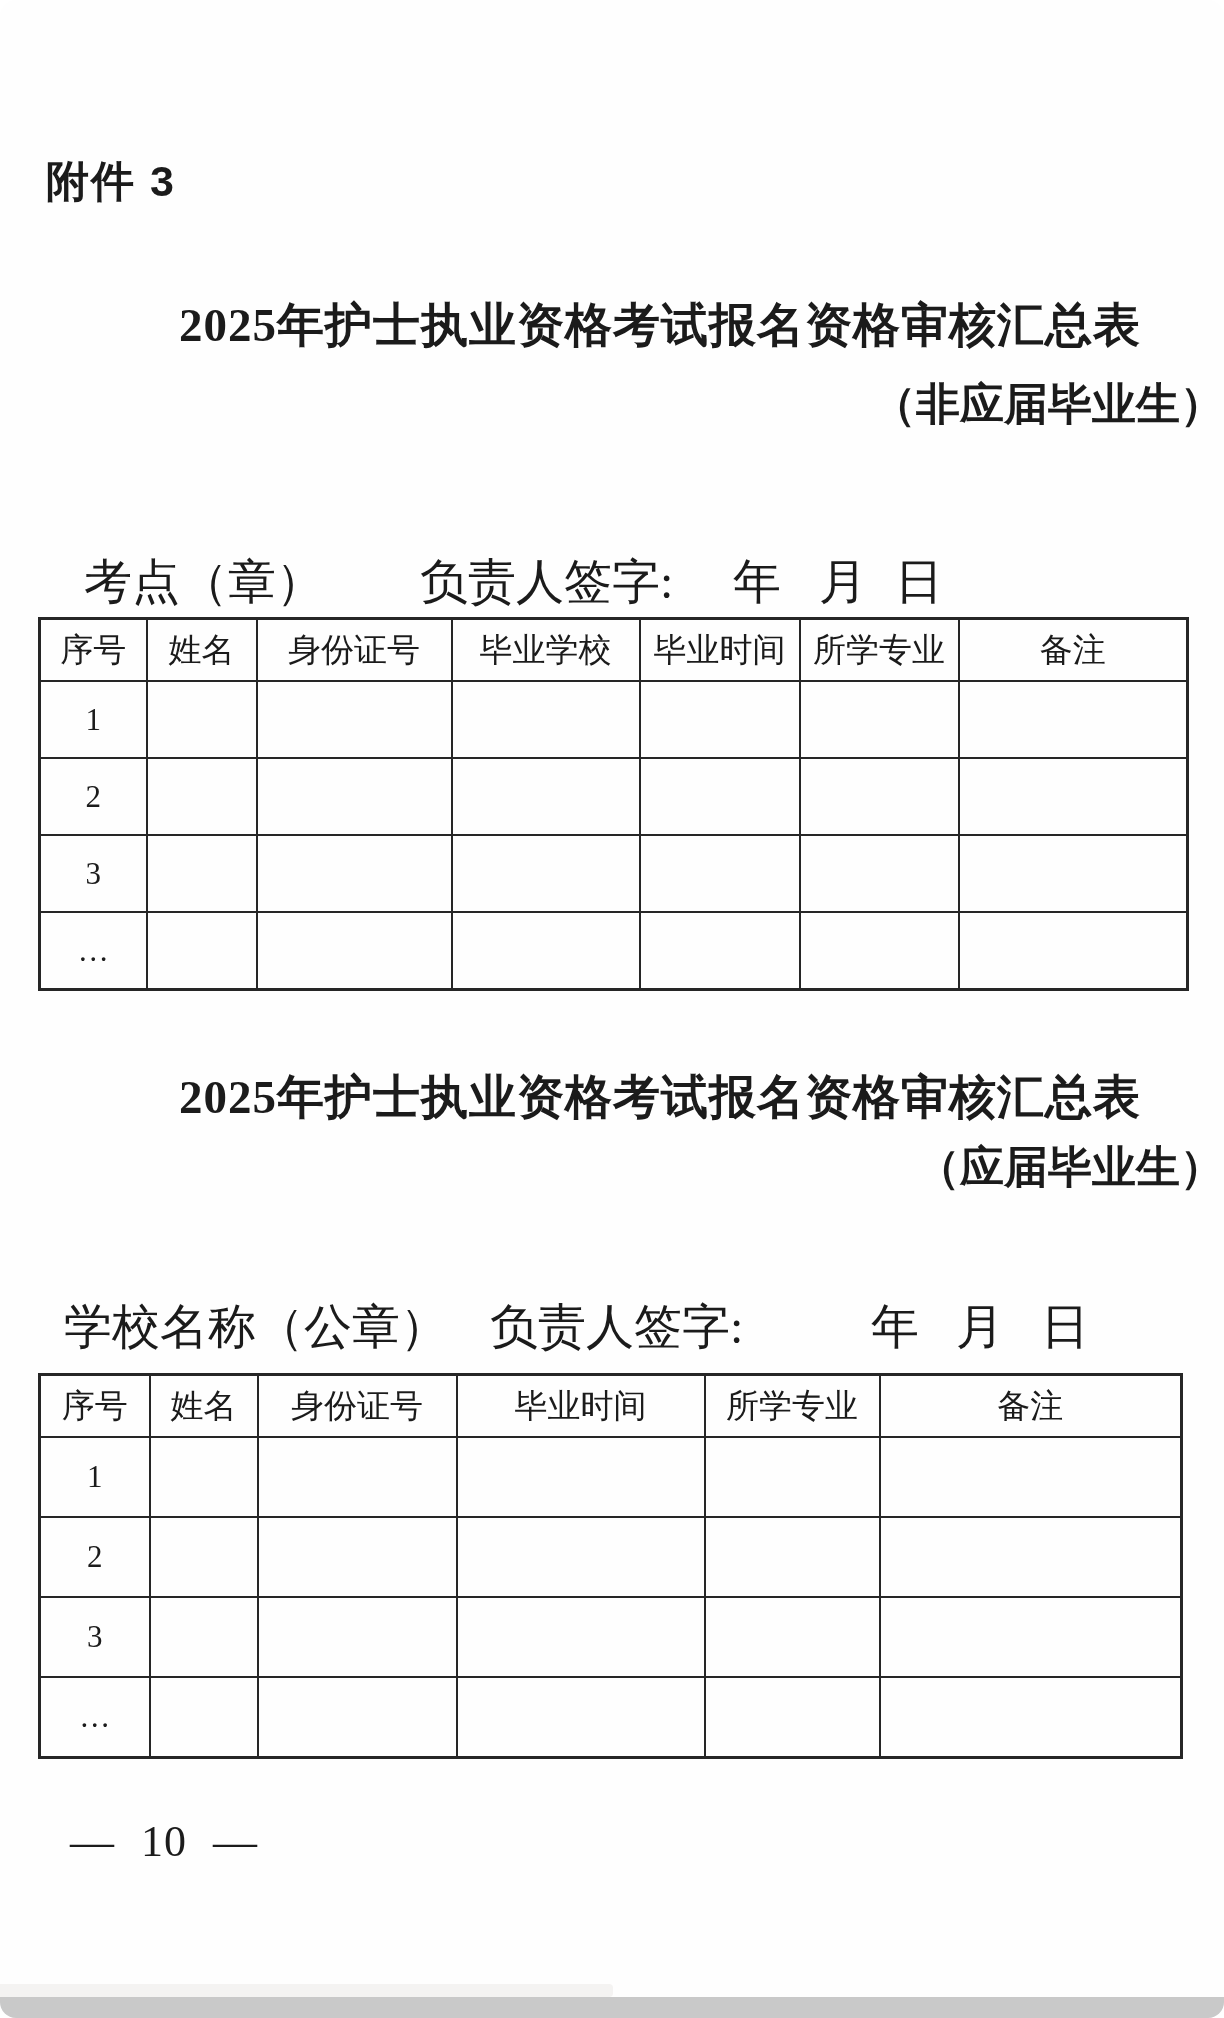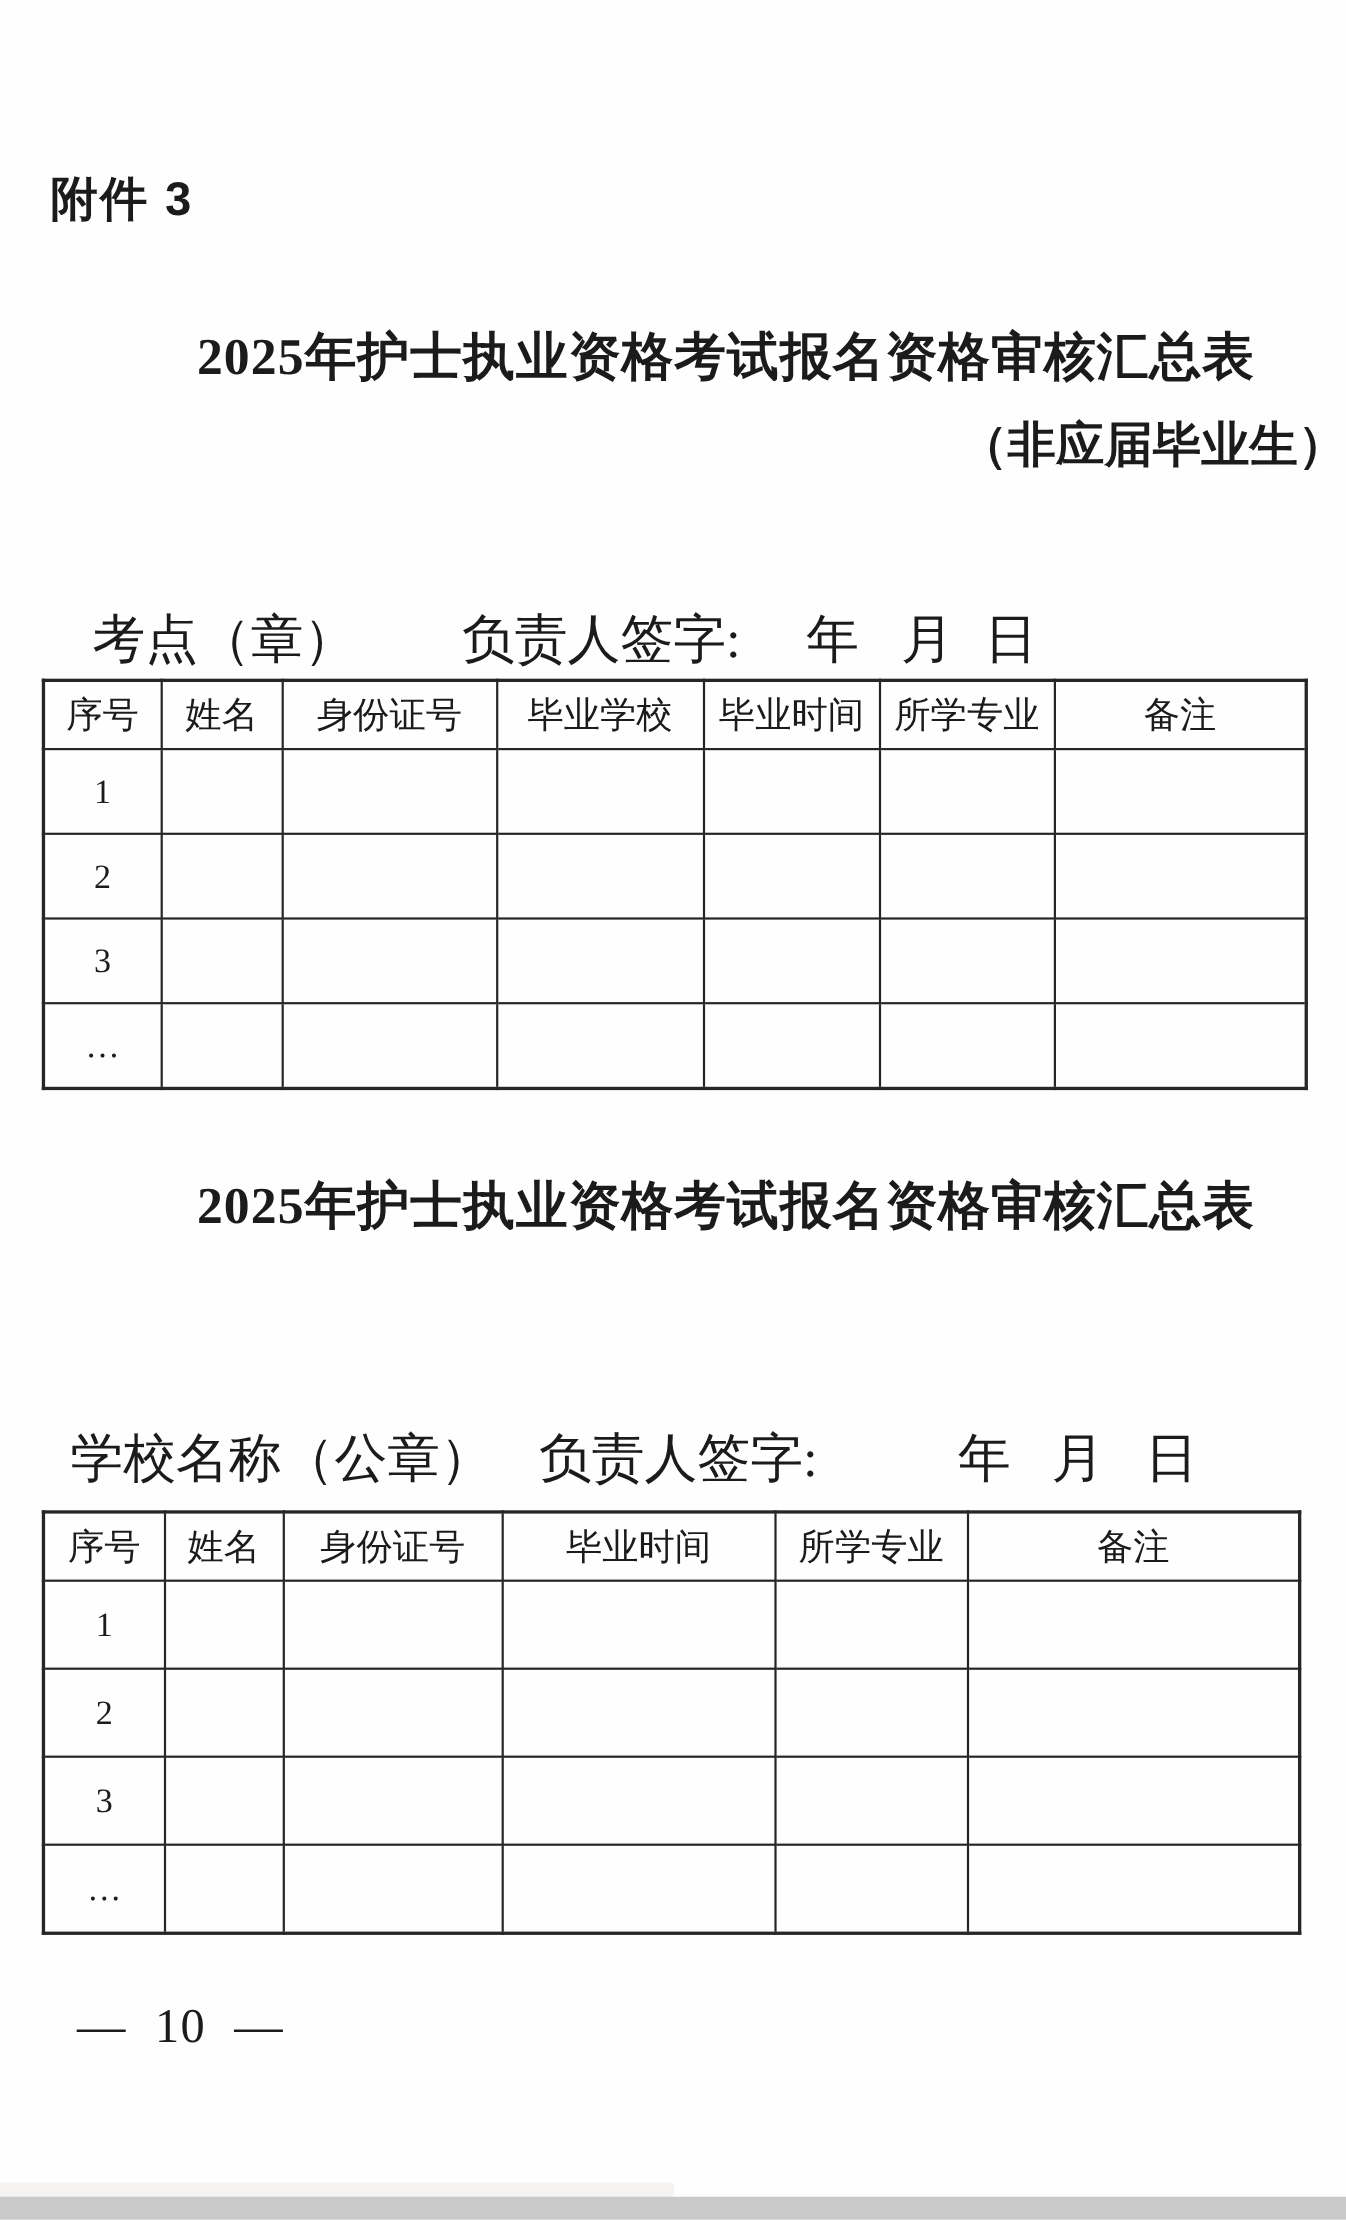--- a/index.html
+++ b/index.html
@@ -7,20 +7,21 @@
     width: 1224px; height: 2018px;
     background: #ffffff;
     font-family: "Liberation Serif", "DejaVu Serif", serif;
     color: #1b1b1b;
   }
   .page {
     position: relative;
     width: 1224px; height: 2018px;
     background: #fefefe;
     overflow: hidden;
+    border-radius: 16px;
   }
   .attachment {
     position: absolute; left: 46px; top: 160px;
     font-family: "Liberation Sans", "DejaVu Sans", sans-serif;
     font-weight: bold; font-size: 43px; line-height: 1;
     letter-spacing: 2px;
   }
   .doc-title {
     position: absolute; left: 0; width: 1224px;
     text-align: center;
@@ -163,20 +164,21 @@
           <td></td>
           <td></td>
           <td></td>
           <td></td>
           <td></td>
         </tr>
       </tbody>
   </table>
 
   <div class="doc-title title-2">2025年护士执业资格考试报名资格审核汇总表</div>
+  <div class="doc-subtitle subtitle-2">（应届毕业生）</div>
 
   <div class="meta-row meta-2">
     <span class="m2-site">学校名称（公章）</span>
     <span class="m2-signer">负责人签字:</span>
     <span class="m2-year">年</span>
     <span class="m2-month">月</span>
     <span class="m2-day">日</span>
   </div>
 
   <table id="table-2" class="form">

